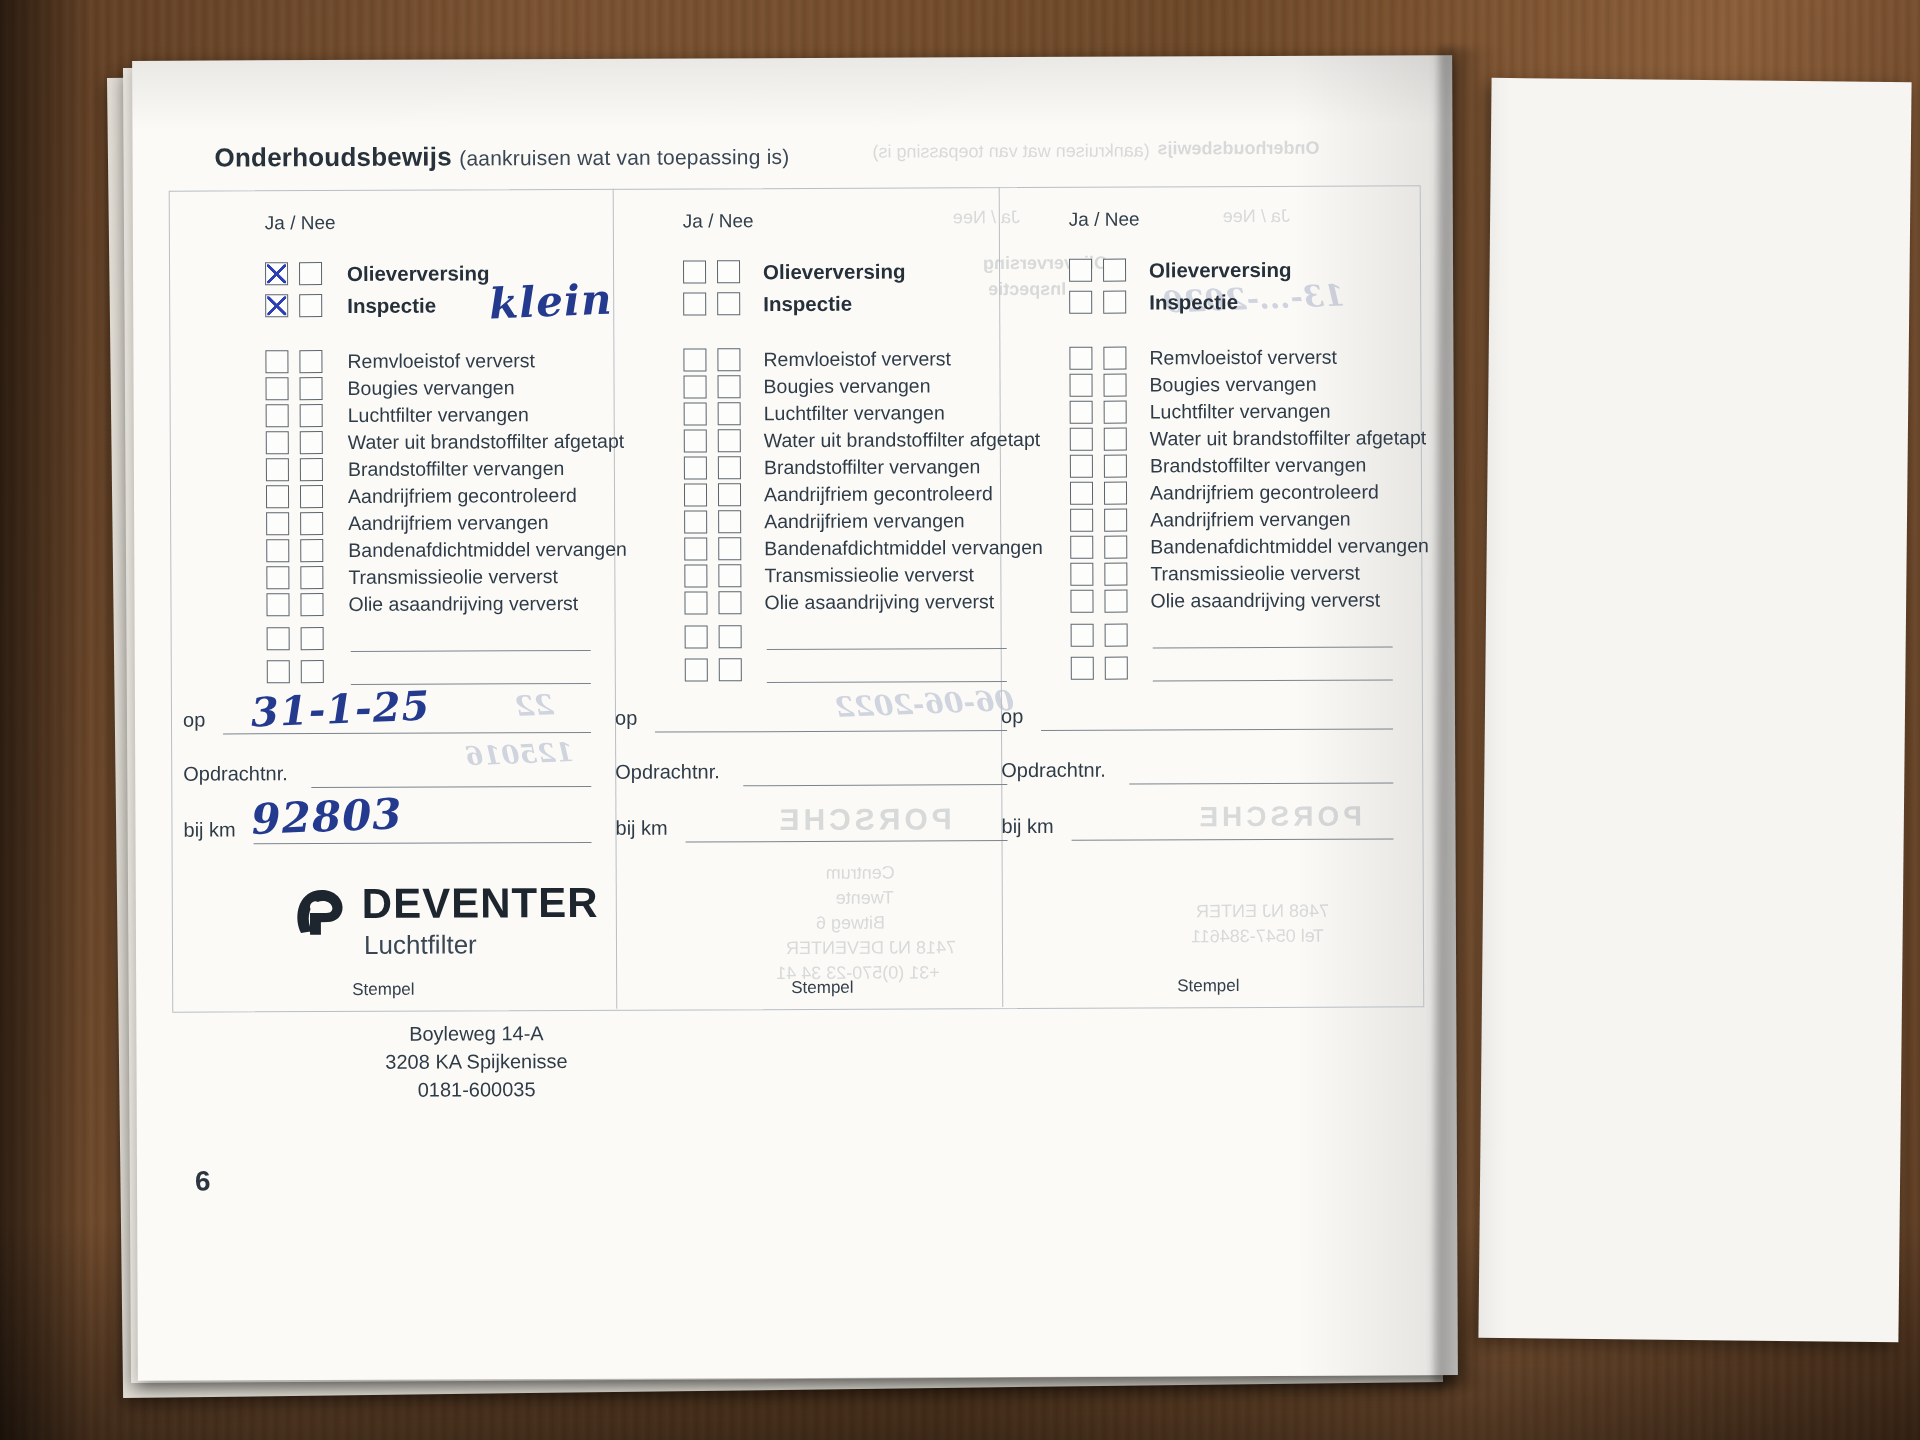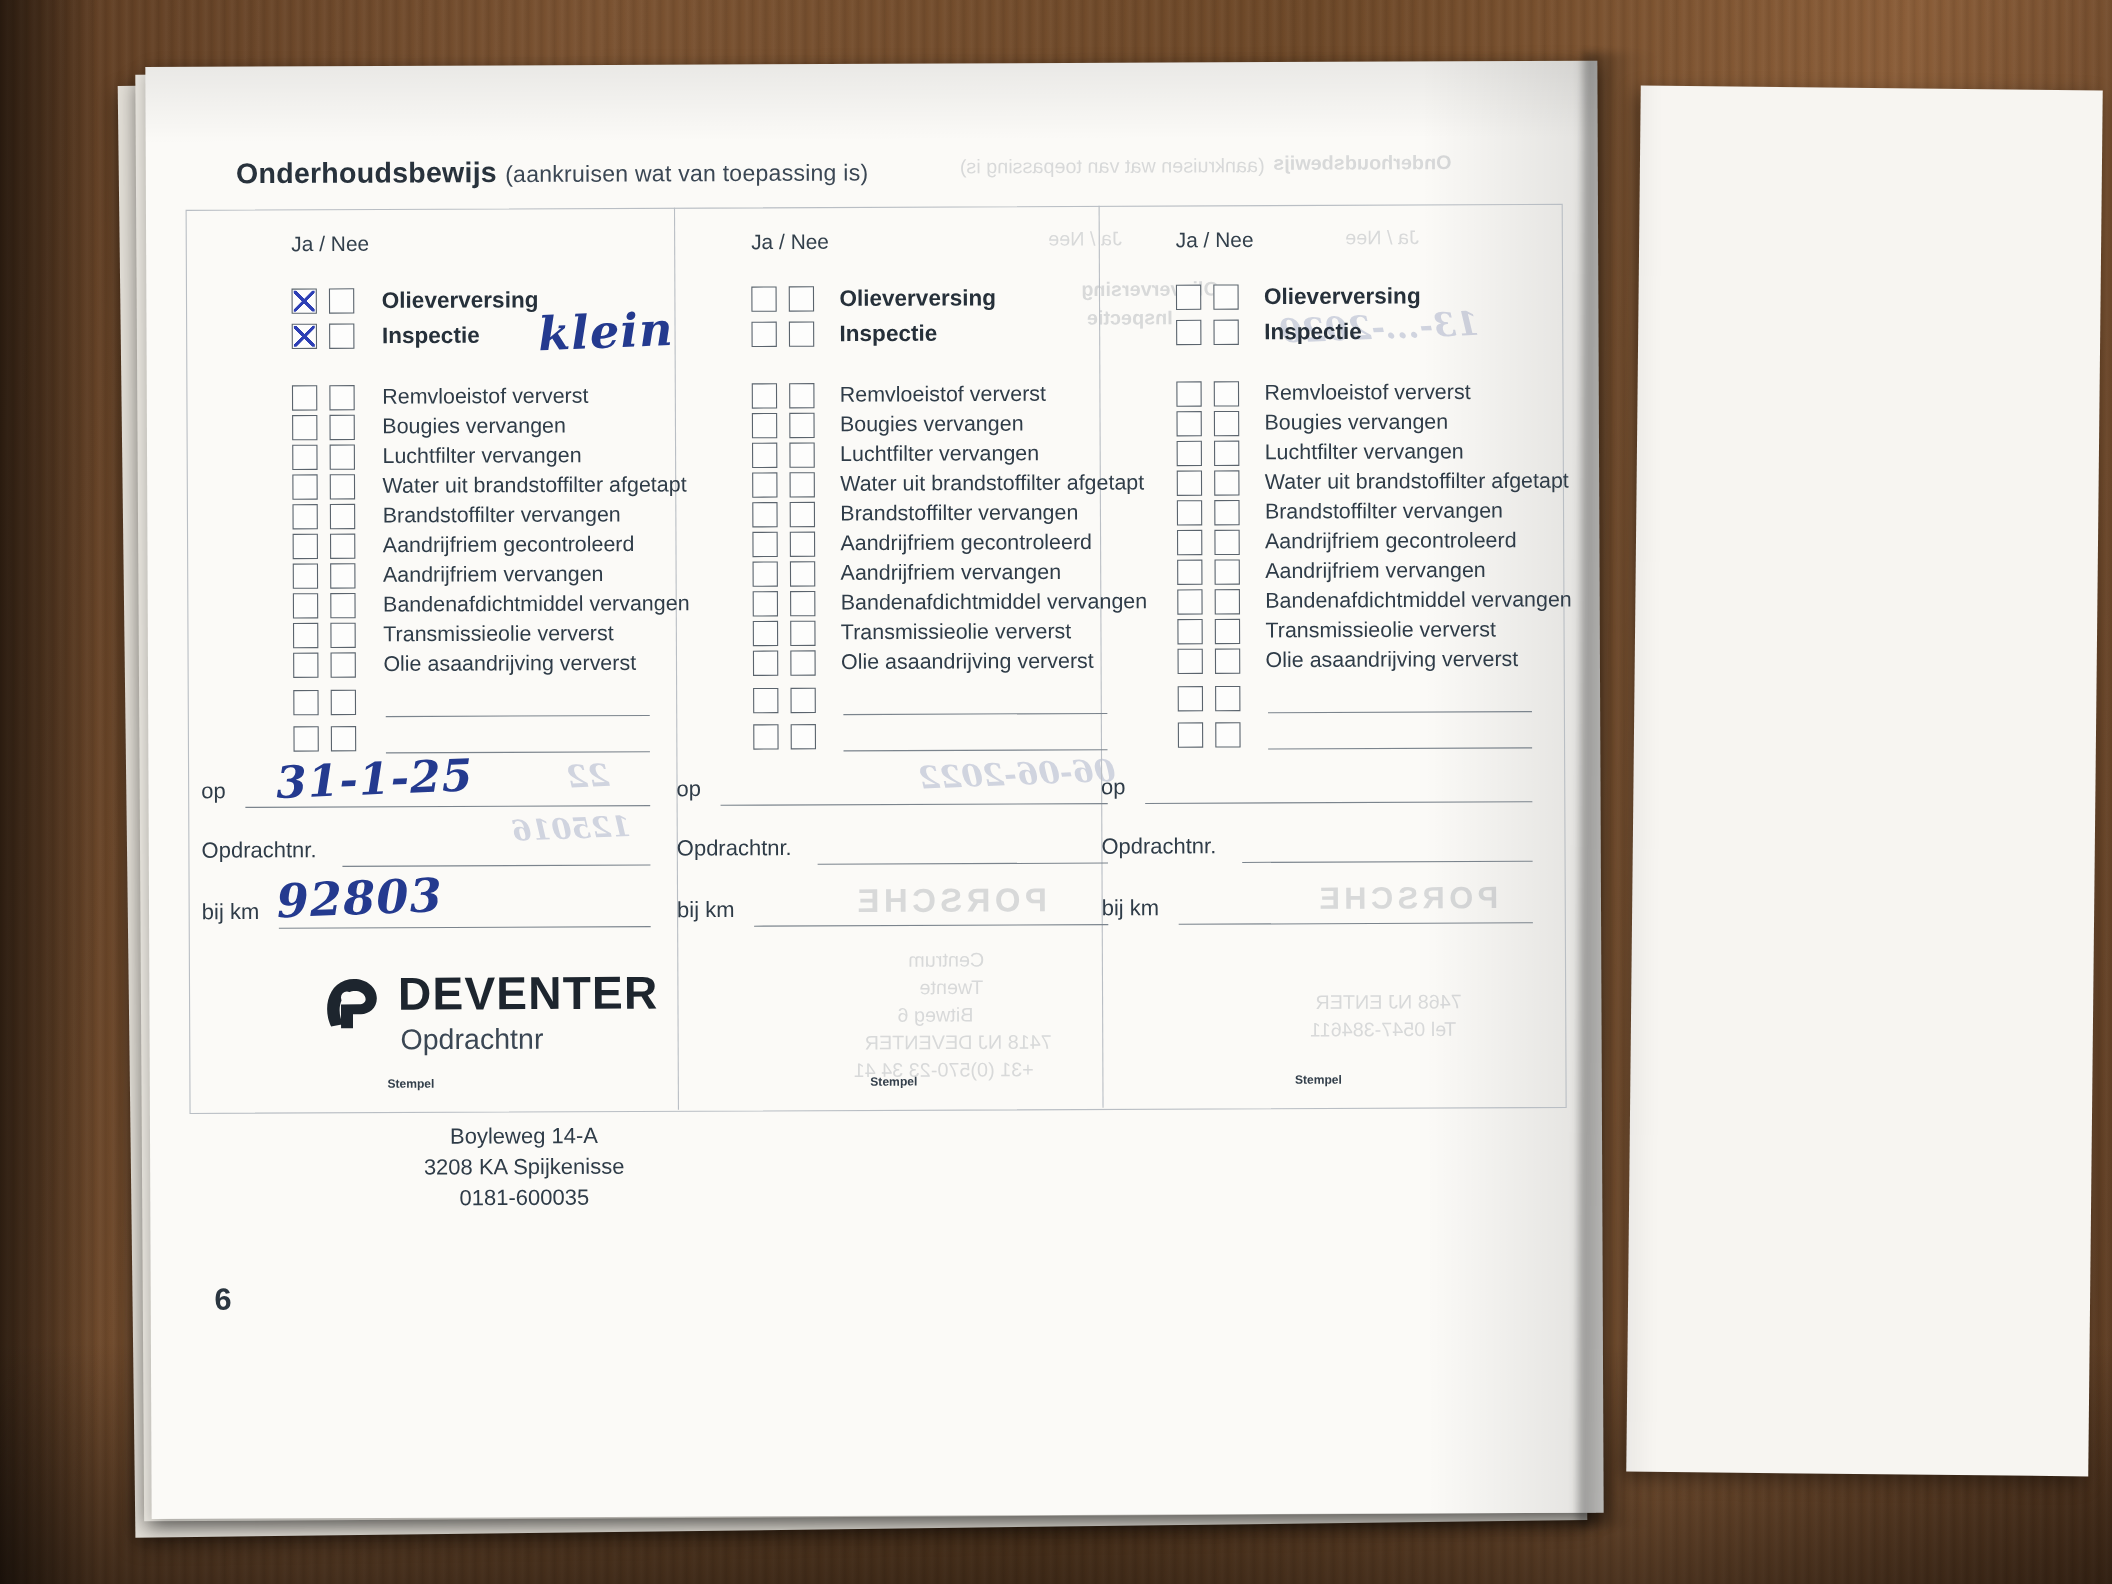--- a/index.html
+++ b/index.html
@@ -199,23 +199,22 @@
   }
 
   .field-line {
     position: absolute;
     font-size: 20px;
     color: #2f3c48;
   }
 
   .stempel {
     position: absolute;
-    font-size: 11px;
+    font-size: 17px;
     color: #333f4b;
-    font-weight: bold;
   }
 
   
   .hand {
     position: absolute;
     color: #243a8f;
     font-family: "DejaVu Serif", serif;
     font-style: italic;
     font-weight: bold;
     letter-spacing: 1px;
@@ -404,21 +403,21 @@
         <div class="field-line" style="left:12px; top:628px;">bij km</div>
         <div class="dots" style="left:82px; top:652px; width:338px;"></div>
         <div class="hand" style="left:80px; top:602px; font-size:42px;">92803</div>
 
         <div class="logo-wrap">
           <svg class="logo-mark" viewBox="0 0 64 64">
             <path d="M10 54 C2 38 6 14 24 8 C40 3 56 12 56 26 C56 36 48 42 40 42 L32 42 L32 56 L20 56 L20 32 L38 32 C44 32 46 28 44 24 C42 19 34 17 28 20 C18 25 16 40 22 52 Z" fill="#1d252e"></path>
             <circle cx="26" cy="25" r="6" fill="#fbfaf7"></circle>
           </svg>
           <div class="logo-text">DEVENTER</div>
-          <div class="logo-city">Opdrachtnr</div>
+          <div class="logo-city">Luchtfilter</div>
         </div>
 
         <div class="stempel" style="left:180px; top:790px;">Stempel</div>
       </div>
 
       <div class="column c2">
         <div class="janee">Ja / Nee</div>
 
         <div class="cb" style="left:70px; top:72px;"></div>
         <div class="cb" style="left:104px; top:72px;"></div>

